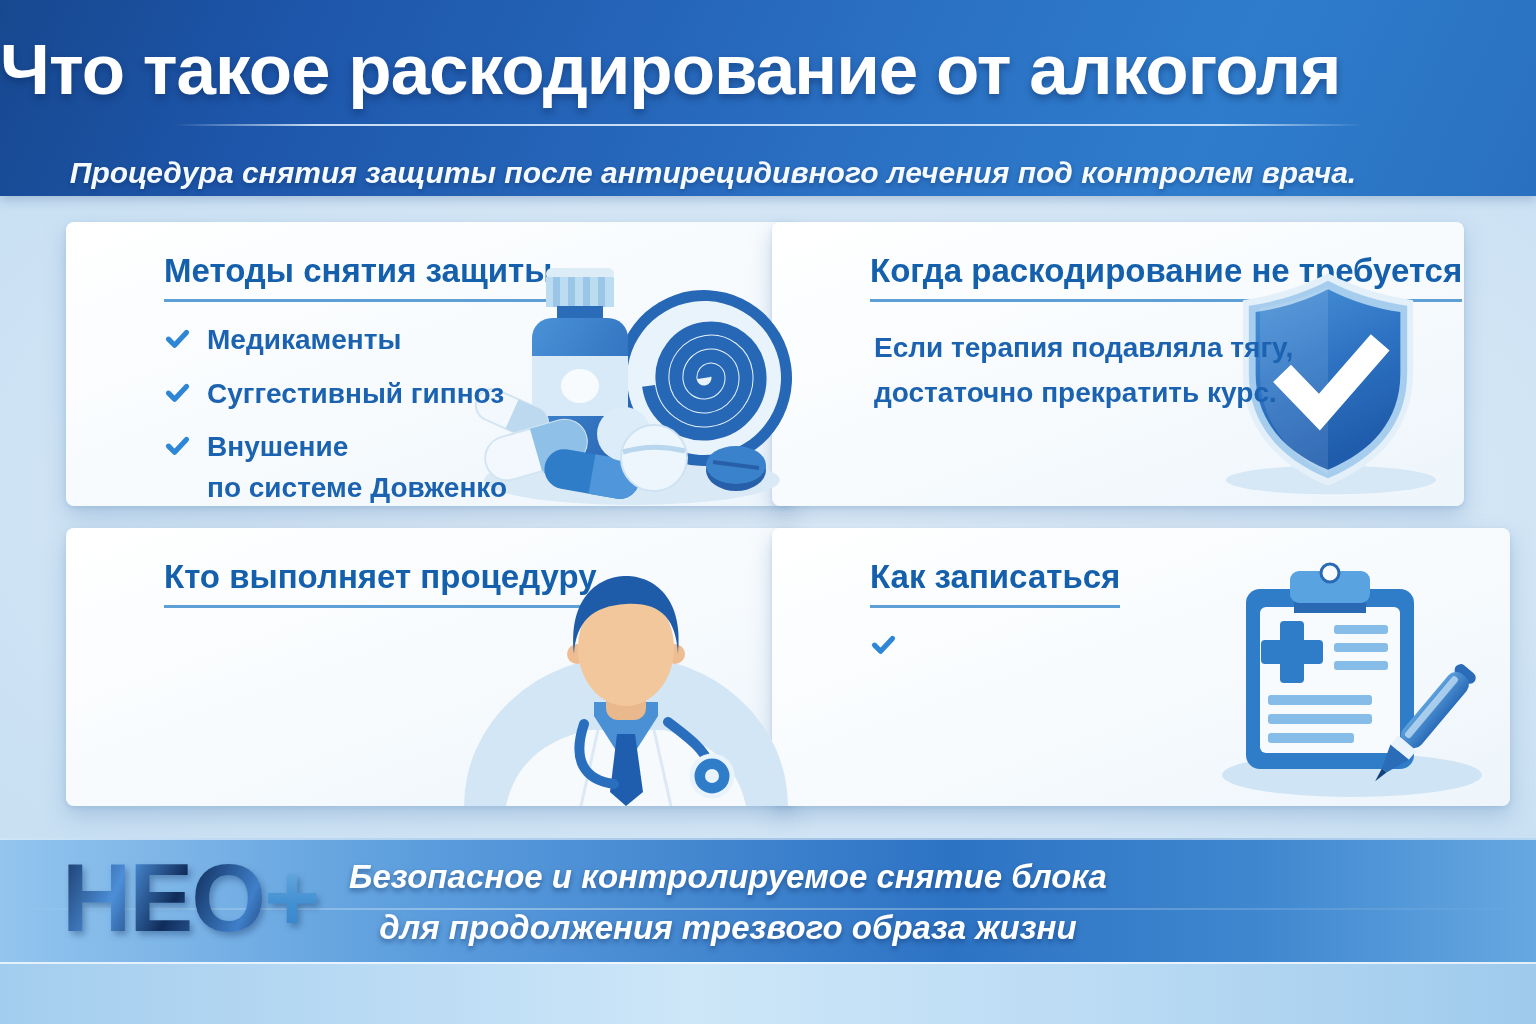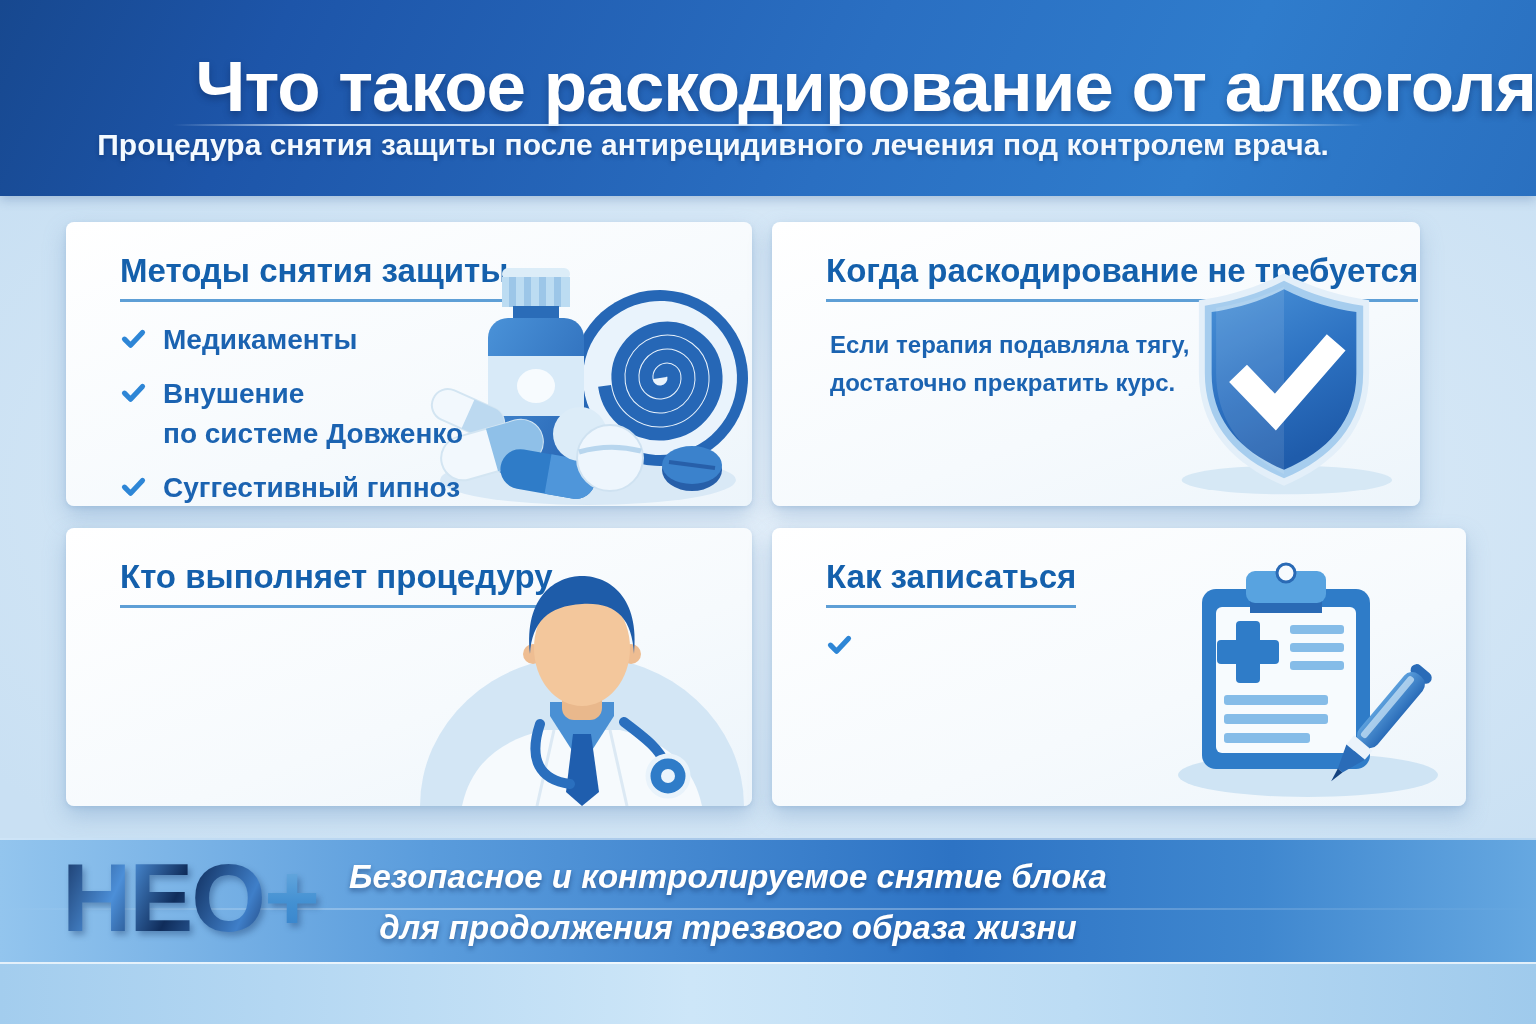--- a/index.html
+++ b/index.html
@@ -4,46 +4,46 @@
 <style>
   html,body{margin:0;padding:0;}
   body{font-family:"Liberation Sans",sans-serif;}
   .poster{position:relative;width:1536px;height:1024px;overflow:hidden;
     background:radial-gradient(ellipse 1000px 520px at 54% 490px,#e8f2fb 0%,#d5e7f6 55%,#c9e0f3 100%);}
 
   
   .hdr{position:absolute;left:0;top:0;width:1536px;height:196px;
     background:linear-gradient(115deg,#17488f 0%,#1d55a9 18%,#2a6fc2 55%,#2f7ccc 78%,#2a70c0 100%);
     box-shadow:0 4px 10px rgba(40,80,140,.25);}
-  .hdr h1{margin:0;padding-top:46px;text-align:right;color:#fff;
+  .hdr h1{margin:0;padding-top:29px;text-align:left;color:#fff;
     font-size:71px;font-weight:bold;letter-spacing:-1px;
     text-shadow:0 4px 7px rgba(10,40,90,.45);}
   .hdr-line{position:absolute;left:50%;top:124px;transform:translateX(-50%);
     width:1190px;height:2px;
     background:linear-gradient(90deg,rgba(255,255,255,0) 0%,rgba(230,243,255,.85) 12%,rgba(230,243,255,.85) 88%,rgba(255,255,255,0) 100%);}
-  .hdr-sub{margin:0;position:absolute;left:0;right:110px;top:128px;text-align:center;
+  .hdr-sub{margin:0;position:absolute;left:0;right:110px;top:156px;text-align:center;
     color:#f4faff;font-size:30px;font-weight:bold;
-    text-shadow:0 2px 4px rgba(10,40,90,.4);}
+    text-shadow:0 2px 4px rgba(10,40,90,.4);font-style:italic;}
 
   
   .card{position:absolute;border-radius:8px;overflow:hidden;
     background:linear-gradient(160deg,#ffffff 0%,#f6fafd 60%,#edf5fb 100%);
-    box-shadow:0 10px 22px rgba(110,150,195,.38),0 2px 4px rgba(120,160,200,.25);}
+    box-shadow:0 10px 22px rgba(110,150,195,.38),0 2px 4px rgba(120,160,200,.25);padding-left:44px;}
   .card1{left:66px;  top:222px;width:686px;height:284px;}
   .card2{left:772px; top:222px;width:648px;height:284px;}
   .card3{left:66px;  top:528px;width:686px;height:278px;}
   .card4{left:772px; top:528px;width:694px;height:278px;}
   .card h2{display:inline-block;margin:30px 0 0 54px;padding-bottom:9px;
     font-size:33px;font-weight:bold;color:#1460ac;
     border-bottom:3px solid #5e9fd6;}
   .list{list-style:none;margin:18px 0 0 0;padding:0 0 0 54px;position:relative;z-index:2;}
   .item{display:flex;align-items:flex-start;gap:16px;margin-bottom:13px;
     font-size:28px;font-weight:bold;color:#1b63b1;line-height:1.45;white-space:pre-line;}
   .chk{flex:0 0 auto;margin-top:5px;line-height:0;}
-  .body-text{margin:24px 0 4px 0;padding-left:58px;font-size:24px;font-weight:bold;
+  .body-text{margin:24px 0 4px 0;padding-left:58px;font-size:28px;font-weight:bold;
     color:#1b63b1;line-height:1.6;white-space:pre-line;position:relative;z-index:2;}
   .ill{position:absolute;z-index:1;}
   .ill1{right:-6px;bottom:-6px;}
   .ill2{right:26px;bottom:8px;}
   .ill3{right:0;bottom:0;}
   .ill4{right:18px;bottom:4px;}
 
   
   .band{position:absolute;left:0;top:838px;width:1536px;height:124px;
     background:linear-gradient(90deg,#93c5ee 0%,#5a9cdc 28%,#2d73c4 62%,#3f87cf 82%,#66a8e1 100%);
@@ -86,30 +86,30 @@
             </svg>
         </span>
         <span>Медикаменты</span>
       </li>
       <li class="item">
         <span class="chk">
           <svg width="27" height="27" viewBox="0 0 24 24">
               <path d="M4 12.6 L9.4 18 L20 6.6" fill="none" stroke="#2e86d6" stroke-width="4.6" stroke-linecap="round" stroke-linejoin="round"></path>
             </svg>
         </span>
+        <span>Суггестивный гипноз</span>
+      </li>
+      <li class="item">
+        <span class="chk">
+          <svg width="27" height="27" viewBox="0 0 24 24">
+              <path d="M4 12.6 L9.4 18 L20 6.6" fill="none" stroke="#2e86d6" stroke-width="4.6" stroke-linecap="round" stroke-linejoin="round"></path>
+            </svg>
+        </span>
         <span>Внушение
 по системе Довженко</span>
-      </li>
-      <li class="item">
-        <span class="chk">
-          <svg width="27" height="27" viewBox="0 0 24 24">
-              <path d="M4 12.6 L9.4 18 L20 6.6" fill="none" stroke="#2e86d6" stroke-width="4.6" stroke-linecap="round" stroke-linejoin="round"></path>
-            </svg>
-        </span>
-        <span>Суггестивный гипноз</span>
       </li>
     </ul>
     <svg class="ill ill1" width="330" height="250" viewBox="0 0 330 250">
       <defs>
         <linearGradient id="botG" x1="0" y1="0" x2="1" y2="1">
           <stop offset="0" stop-color="#4a92d8"></stop>
             <stop offset="1" stop-color="#2663b2"></stop>
         </linearGradient>
       </defs>
       <ellipse cx="160" cy="218" rx="148" ry="25" fill="#d9e9f6"></ellipse>

